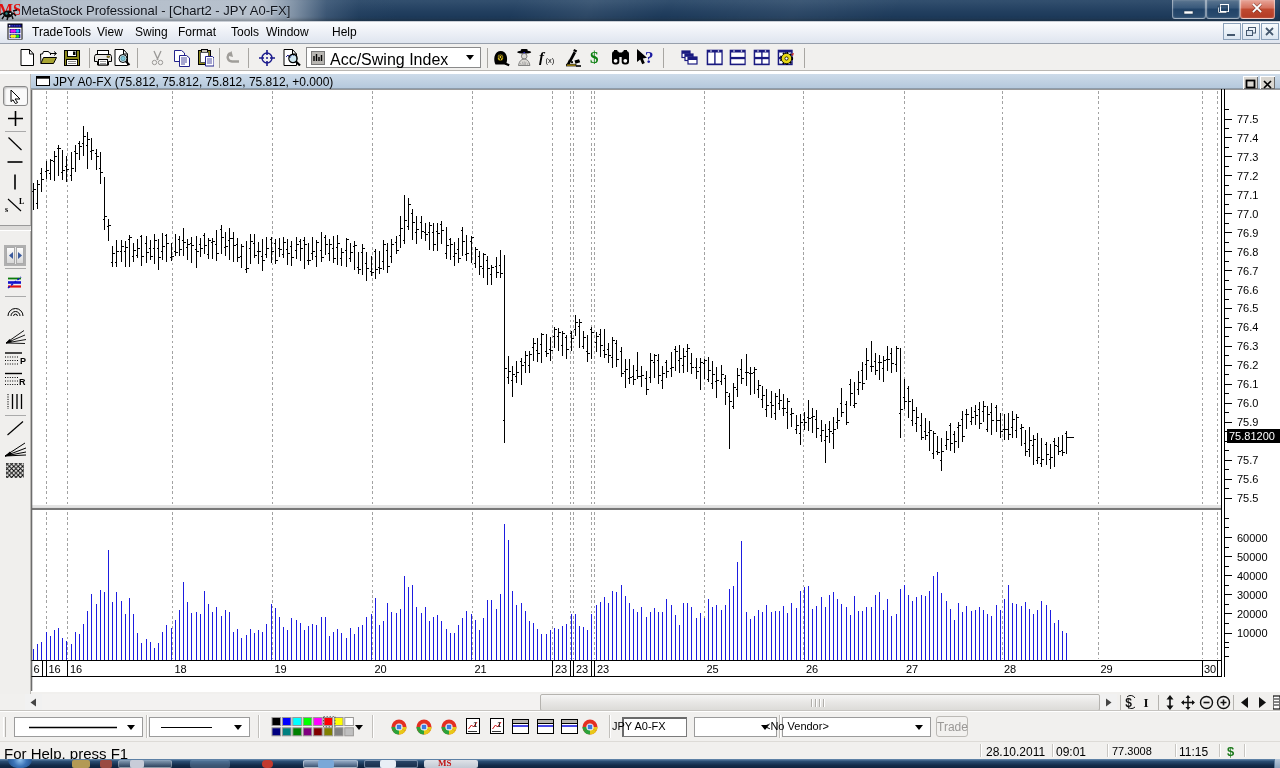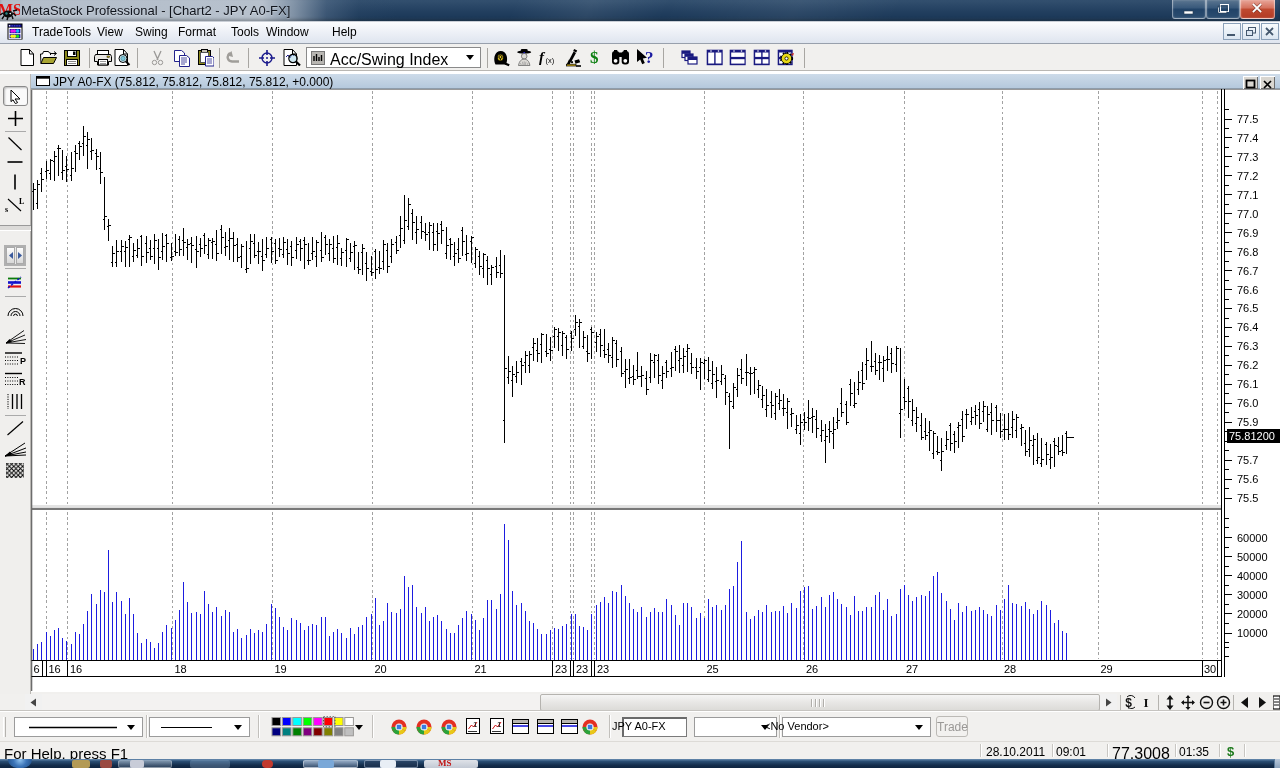--- a/index.html
+++ b/index.html
@@ -712,23 +712,23 @@
 <div class="abs cmbarrow" style="left:915px;top:725px"></div>
 <div class="abs" style="left:936px;top:716px;width:32px;height:21px;background:#f2f1ef;border:1px solid #bcbab6;border-radius:3px;text-align:center;font-size:12px;color:#9a9896;line-height:20px">Trade</div>
 
 <div class="abs" id="statusbar"></div>
 <div class="abs" style="left:4px;top:745px;font-size:15px">For Help, press F1</div>
 <div class="abs ssep" style="left:980px"></div>
 <div class="abs" style="left:986px;top:745px;font-size:12px">28.10.2011</div>
 <div class="abs ssep" style="left:1052px"></div>
 <div class="abs" style="left:1056px;top:745px;font-size:12px">09:01</div>
 <div class="abs ssep" style="left:1107px"></div>
-<div class="abs" style="left:1112px;top:745px;font-size:16px">77.3008</div>
+<div class="abs" style="left:1112px;top:745px;font-size:11px">77.3008</div>
 <div class="abs ssep" style="left:1175px"></div>
-<div class="abs" style="left:1179px;top:745px;font-size:12px">01:35</div>
+<div class="abs" style="left:1179px;top:745px;font-size:12px">11:15</div>
 <div class="abs ssep" style="left:1219px"></div>
 <div class="abs" style="left:1227px;top:744px;font-size:13px;font-weight:bold;color:#1d7a1d">$</div>
 <div class="abs ssep" style="left:1244px"></div>
 
 <div class="abs" id="taskbar"></div>
 <div class="abs" style="left:8px;top:759px;width:24px;height:9px;background:radial-gradient(circle at 50% 10%,#8fc3f0 0%,#3b74b8 45%,#1d4a80 100%);border-radius:0 0 10px 10px"></div>
 <div class="abs tbtn" style="left:72px;width:18px;background:#b39a55"></div>
 <div class="abs tbtn" style="left:100px;width:12px;background:#9a4a42"></div>
 <div class="abs tbtn" style="left:118px;width:54px;background:linear-gradient(180deg,rgba(255,255,255,.38),rgba(200,220,240,.18));border:1px solid rgba(255,255,255,.28)"></div>
 <div class="abs tbtn" style="left:130px;width:14px;background:#c8ccd8"></div>

